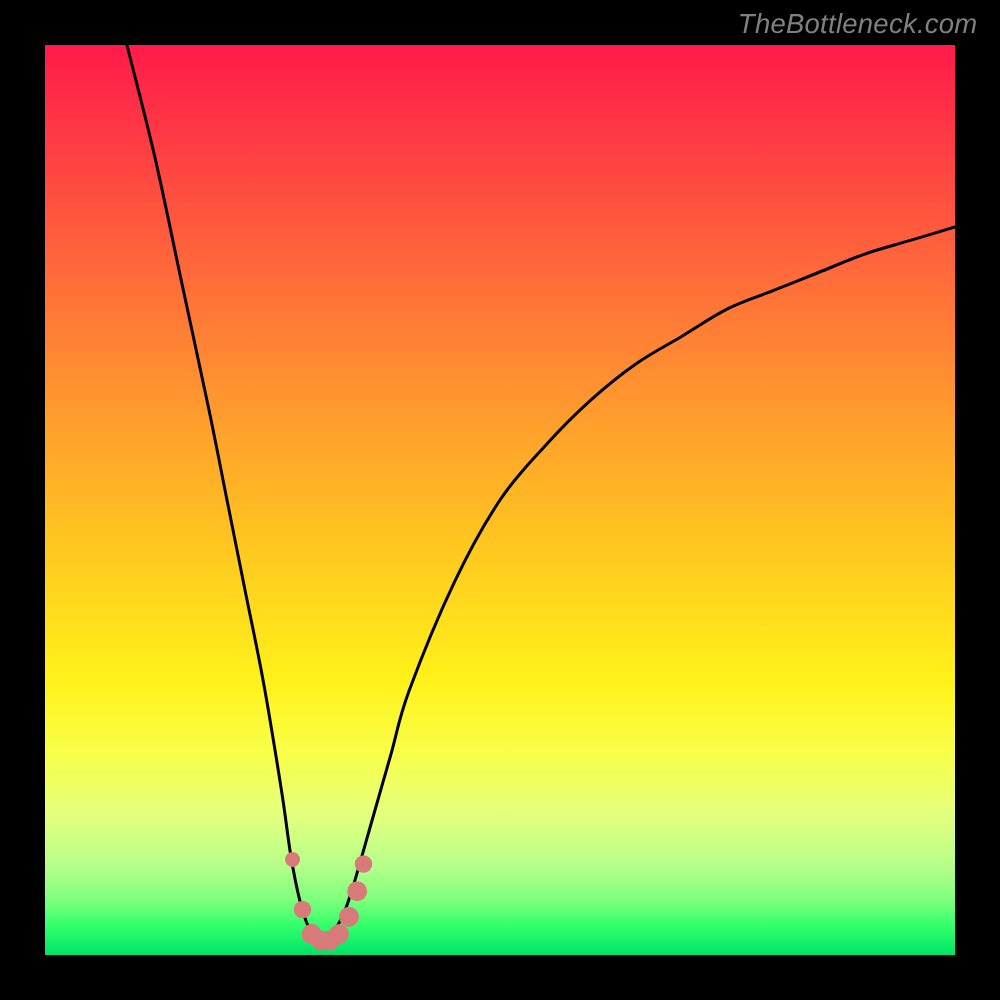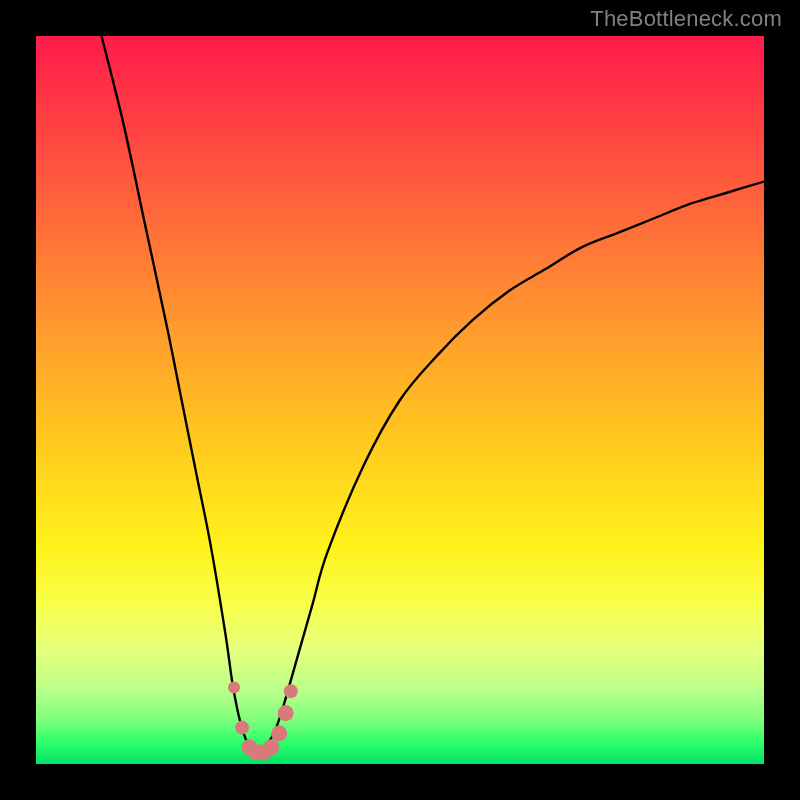--- a/index.html
+++ b/index.html
@@ -11,20 +11,21 @@
     overflow: hidden;
     font-family: Arial, Helvetica, sans-serif;
   }
   .frame {
     position: absolute;
     left: 0;
     top: 0;
     width: 800px;
     height: 800px;
     background: #000;
+    font-style: italic;
   }
   .plot {
     position: absolute;
     left: 36px;
     top: 36px;
     width: 728px;
     height: 728px;
     background: linear-gradient(
       to bottom,
       #ff1b4a 0%,

